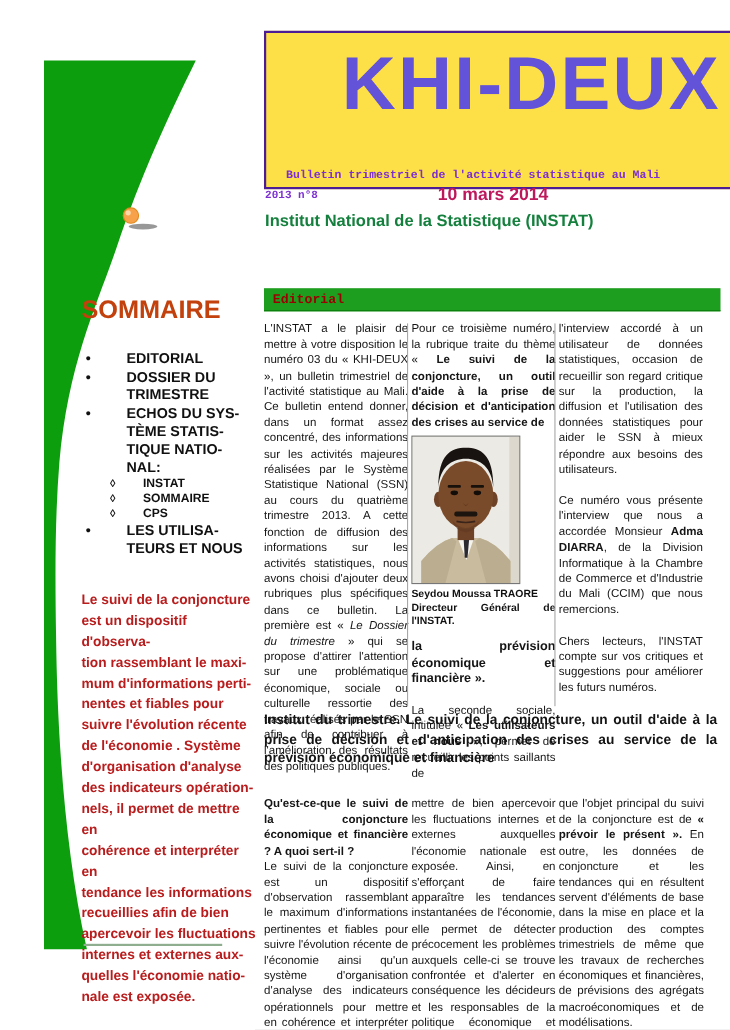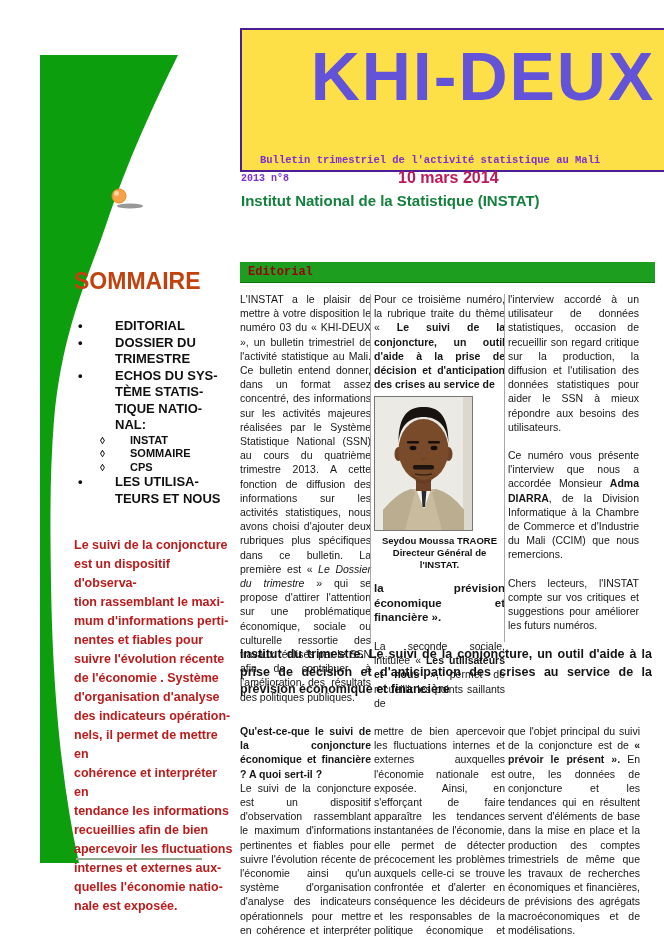--- a/index.html
+++ b/index.html
@@ -35,21 +35,21 @@
           font-weight:bold;font-size:12px;color:#9B0000;border-bottom:1px solid #0B7A0B;}
   .col{position:absolute;width:131px;font-size:10.5px;line-height:14.2px;
        text-align:justify;color:#151515;}
   .col p{margin:0;}
   .ed-col1{left:240px;top:292px;}
   .ed-col2{left:374px;top:292px;}
   .ed-col3{left:508px;top:292px;}
   .vsep{position:absolute;top:294px;width:1px;height:348px;background:#A8A8A8;}
   .vsep1{left:370px;} .vsep2{left:504px;}
   .photo{width:97px;height:133px;border:1px solid #777;margin-top:5px;background:#ECEAE4;}
-  .caption{text-align:center;font-weight:bold;font-size:9.5px;line-height:12px;margin-top:4px;color:#101010;}
+  .caption{font-weight:bold;font-size:9.5px;line-height:12px;margin-top:4px;color:#101010;}
   .bold2{font-weight:bold;font-size:11.5px;line-height:14.5px;margin-top:10px !important;}
   .mt{margin-top:14px !important;}
   
   .dossier-head{position:absolute;left:240px;top:646px;width:412px;font-weight:bold;
                 font-size:12.5px;line-height:17.5px;text-align:justify;color:#141414;}
   .d-col1{left:240px;top:724px;}
   .d-col2{left:374px;top:724px;}
   .d-col3{left:508px;top:724px;width:132px;}
   .bold{font-weight:bold;}
   i,b{letter-spacing:0;}

